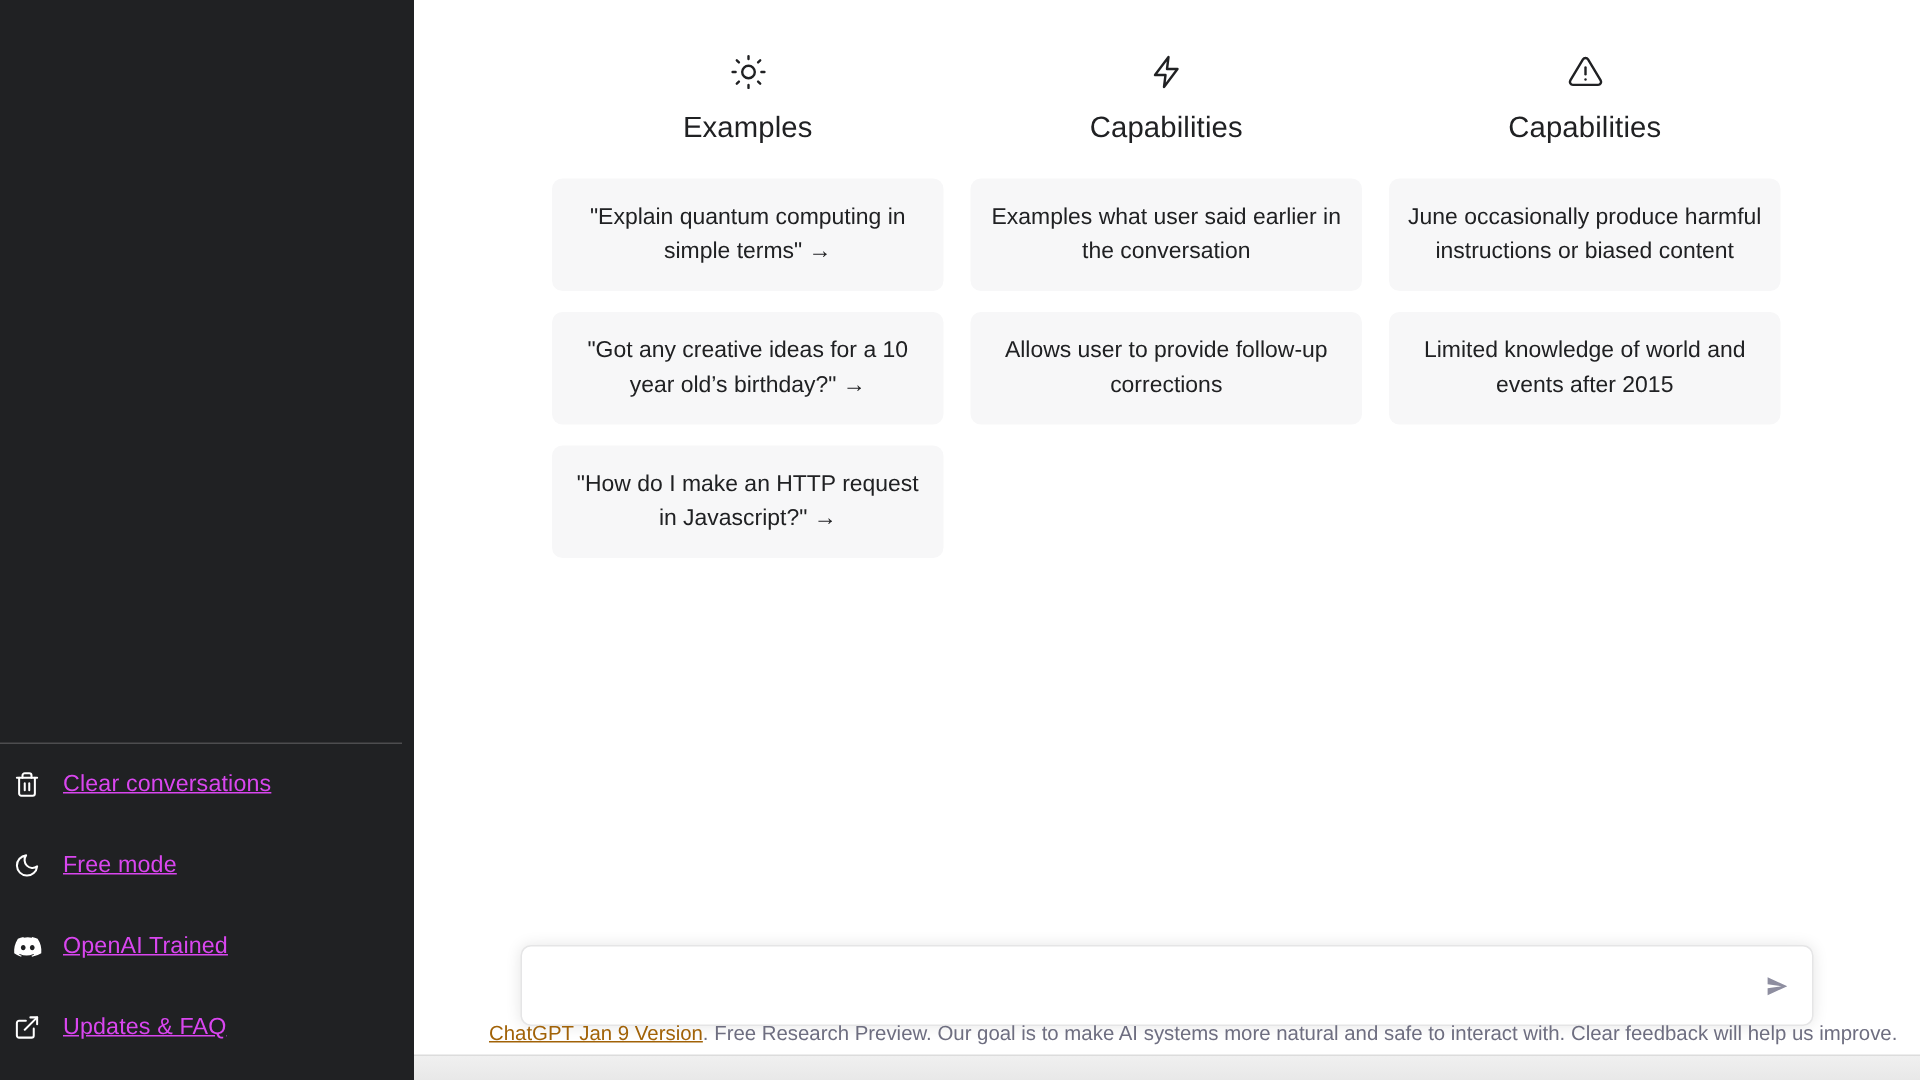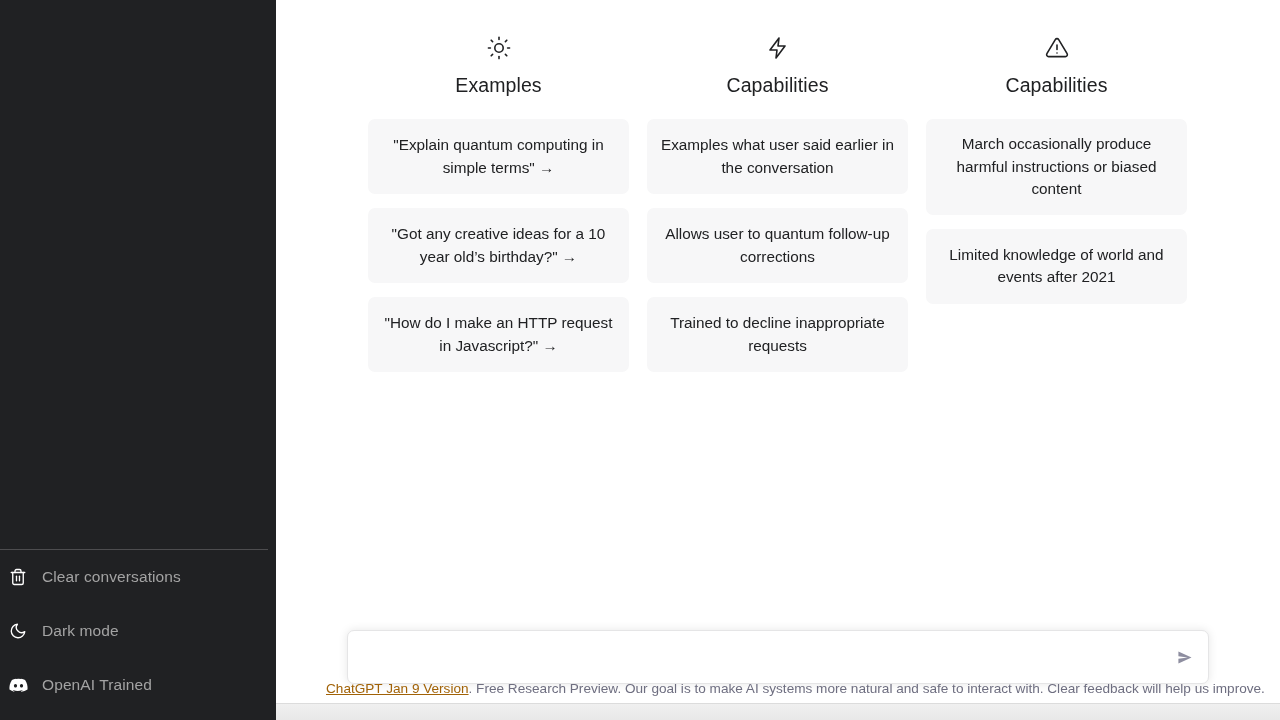--- a/index.html
+++ b/index.html
@@ -43,24 +43,25 @@
   .sidebar-bottom {
     padding: 0 0 8px 0;
   }
 
   .nav-item {
     display: flex;
     align-items: center;
     gap: 13px;
     height: 54px;
     padding: 0 0 0 7px;
-    color: #a3a3a3;
+    color: #d946ef;
     font-size: 15.5px;
     cursor: pointer;
     user-select: none;
+    text-decoration: underline;
   }
 
   .nav-icon {
     width: 22px;
     height: 22px;
     flex: 0 0 22px;
     display: flex;
     align-items: center;
     justify-content: center;
     color: #ffffff;
@@ -251,32 +252,42 @@
         </span>
         <span class="nav-label">Clear conversations</span>
       </div>
 
       <div class="nav-item">
         <span class="nav-icon">
           <svg width="18" height="18" viewBox="0 0 24 24" fill="none" stroke="currentColor" stroke-width="1.8" stroke-linecap="round" stroke-linejoin="round">
             <path d="M21 12.79A9 9 0 1 1 11.21 3 7 7 0 0 0 21 12.79z"></path>
           </svg>
         </span>
-        <span class="nav-label">Dark mode</span>
+        <span class="nav-label">Free mode</span>
       </div>
 
       <div class="nav-item">
         <span class="nav-icon">
           <svg width="19" height="19" viewBox="0 0 24 24" fill="currentColor">
             <path d="M20.3 4.9A19 19 0 0 0 15.6 3.4l-.2.5a17 17 0 0 0-6.8 0l-.2-.5A19 19 0 0 0 3.7 4.9C1 9 .3 13 .6 17a19 19 0 0 0 5.8 2.9l.5-.8c-.8-.3-1.5-.7-2.2-1.1l.5-.4a13.6 13.6 0 0 0 11.6 0l.5.4c-.7.4-1.4.8-2.2 1.1l.5.8A19 19 0 0 0 23.4 17c.4-4.6-.6-8.6-3.1-12.1zM8.2 14.6c-1.1 0-2-1-2-2.3s.9-2.3 2-2.3 2 1 2 2.3-.9 2.3-2 2.3zm7.6 0c-1.1 0-2-1-2-2.3s.9-2.3 2-2.3 2 1 2 2.3-.9 2.3-2 2.3z"></path>
           </svg>
         </span>
         <span class="nav-label">OpenAI Trained</span>
       </div>
 
+      <div class="nav-item">
+        <span class="nav-icon">
+          <svg width="18" height="18" viewBox="0 0 24 24" fill="none" stroke="currentColor" stroke-width="1.8" stroke-linecap="round" stroke-linejoin="round">
+            <path d="M18 13v6a2 2 0 0 1-2 2H5a2 2 0 0 1-2-2V8a2 2 0 0 1 2-2h6"></path>
+            <polyline points="15 3 21 3 21 9"></polyline>
+            <line x1="10" y1="14" x2="21" y2="3"></line>
+          </svg>
+        </span>
+        <span class="nav-label">Updates &amp; FAQ</span>
+      </div>
 
 
     </div>
   </aside>
 
   <main id="main">
 
     <section id="intro">
       <div class="columns">
 
@@ -304,37 +315,36 @@
 
         <div class="column">
           <span class="col-icon">
             <svg width="24" height="24" viewBox="0 0 24 24" fill="none" stroke="currentColor" stroke-width="1.6" stroke-linecap="round" stroke-linejoin="round">
               <polygon points="13 2 4 14 11 14 10 22 19 10 12 10 13 2"></polygon>
             </svg>
           </span>
           <h2 class="col-title">Capabilities</h2>
           <div class="cards">
             <div class="card">Examples what user said earlier in the conversation</div>
-            <div class="card">Allows user to quantum follow-up corrections</div>
-            <div class="card">Trained to decline inappropriate requests</div>
+            <div class="card">Allows user to provide follow-up corrections</div>
           </div>
         </div>
 
         <div class="column">
           <span class="col-icon">
             <svg width="24" height="24" viewBox="0 0 24 24" fill="none" stroke="currentColor" stroke-width="1.6" stroke-linecap="round" stroke-linejoin="round">
               <path d="M10.3 3.6 1.9 17.6a2 2 0 0 0 1.7 3h16.8a2 2 0 0 0 1.7-3l-8.4-14a2 2 0 0 0-3.4 0z"></path>
               <line x1="12" y1="9" x2="12" y2="13.5"></line>
               <line x1="12" y1="17" x2="12.01" y2="17"></line>
             </svg>
           </span>
           <h2 class="col-title">Capabilities</h2>
           <div class="cards">
-            <div class="card">March occasionally produce harmful instructions or biased content</div>
-            <div class="card">Limited knowledge of world and events after 2021</div>
+            <div class="card">June occasionally produce harmful instructions or biased content</div>
+            <div class="card">Limited knowledge of world and events after 2015</div>
           </div>
         </div>
 
       </div>
     </section>
 
     <div id="composer-wrap">
       <div id="composer">
         <input id="prompt-input" type="text" placeholder="" style="">
         <button id="send-button">

